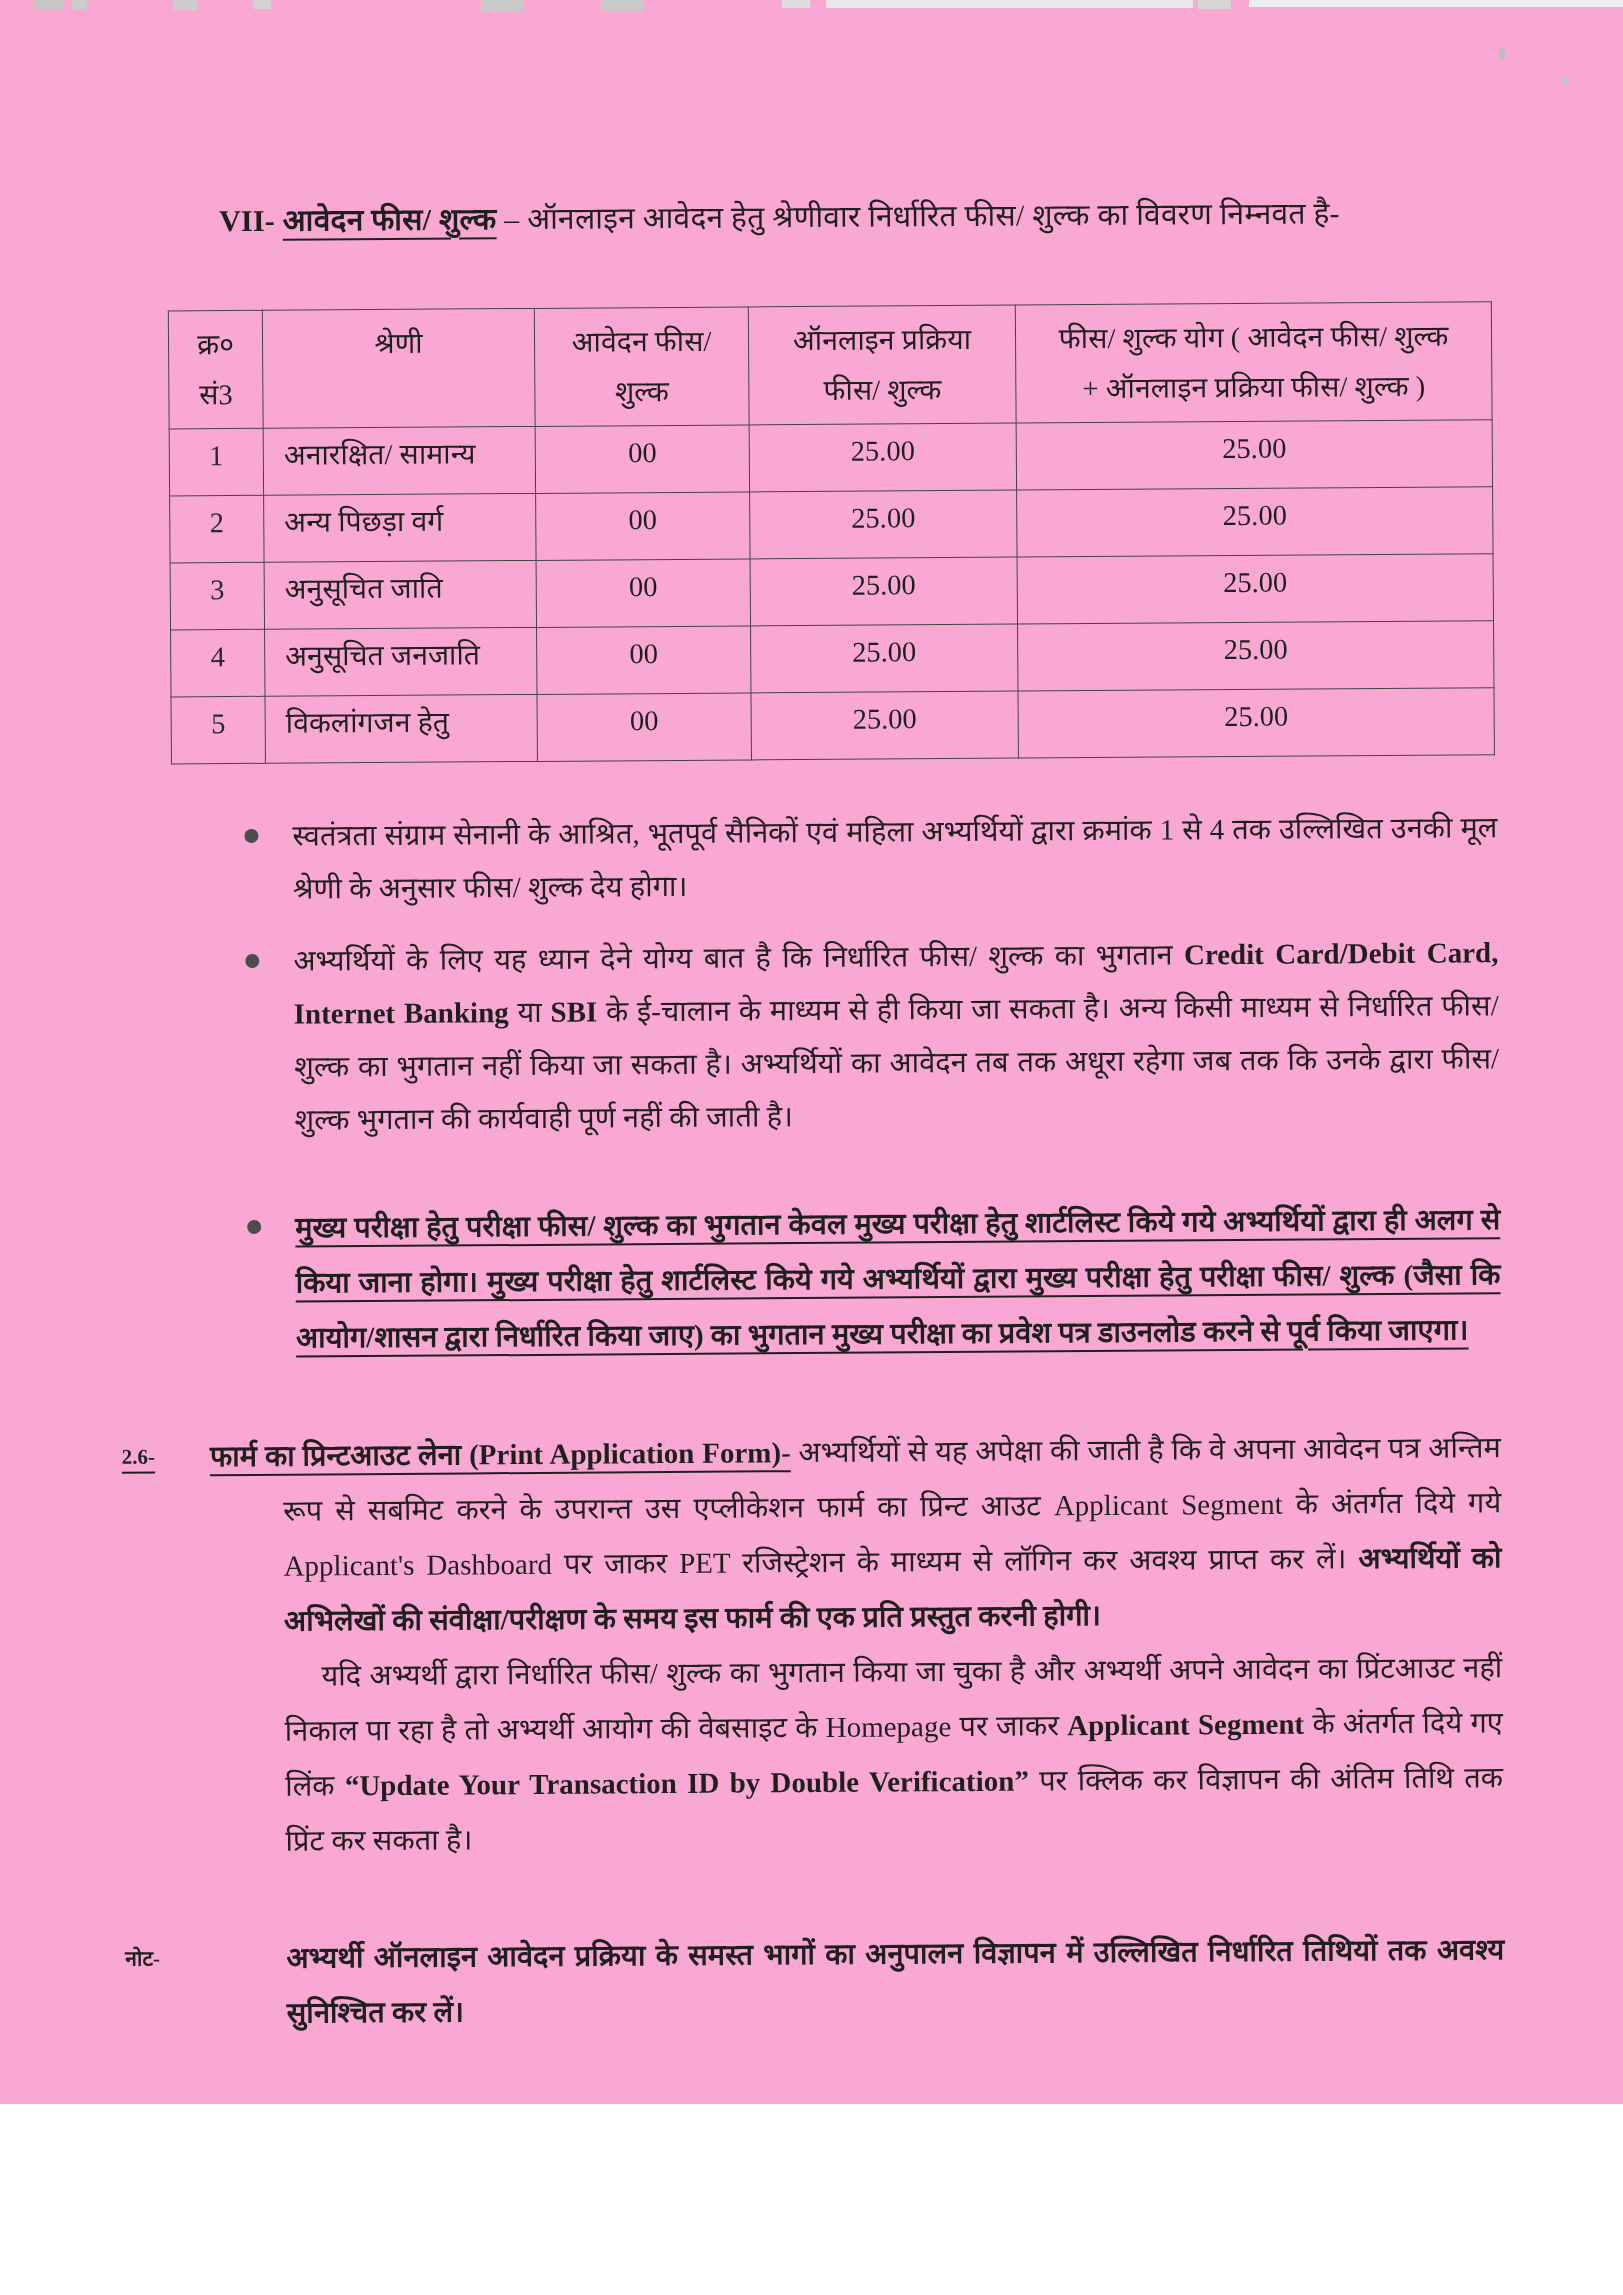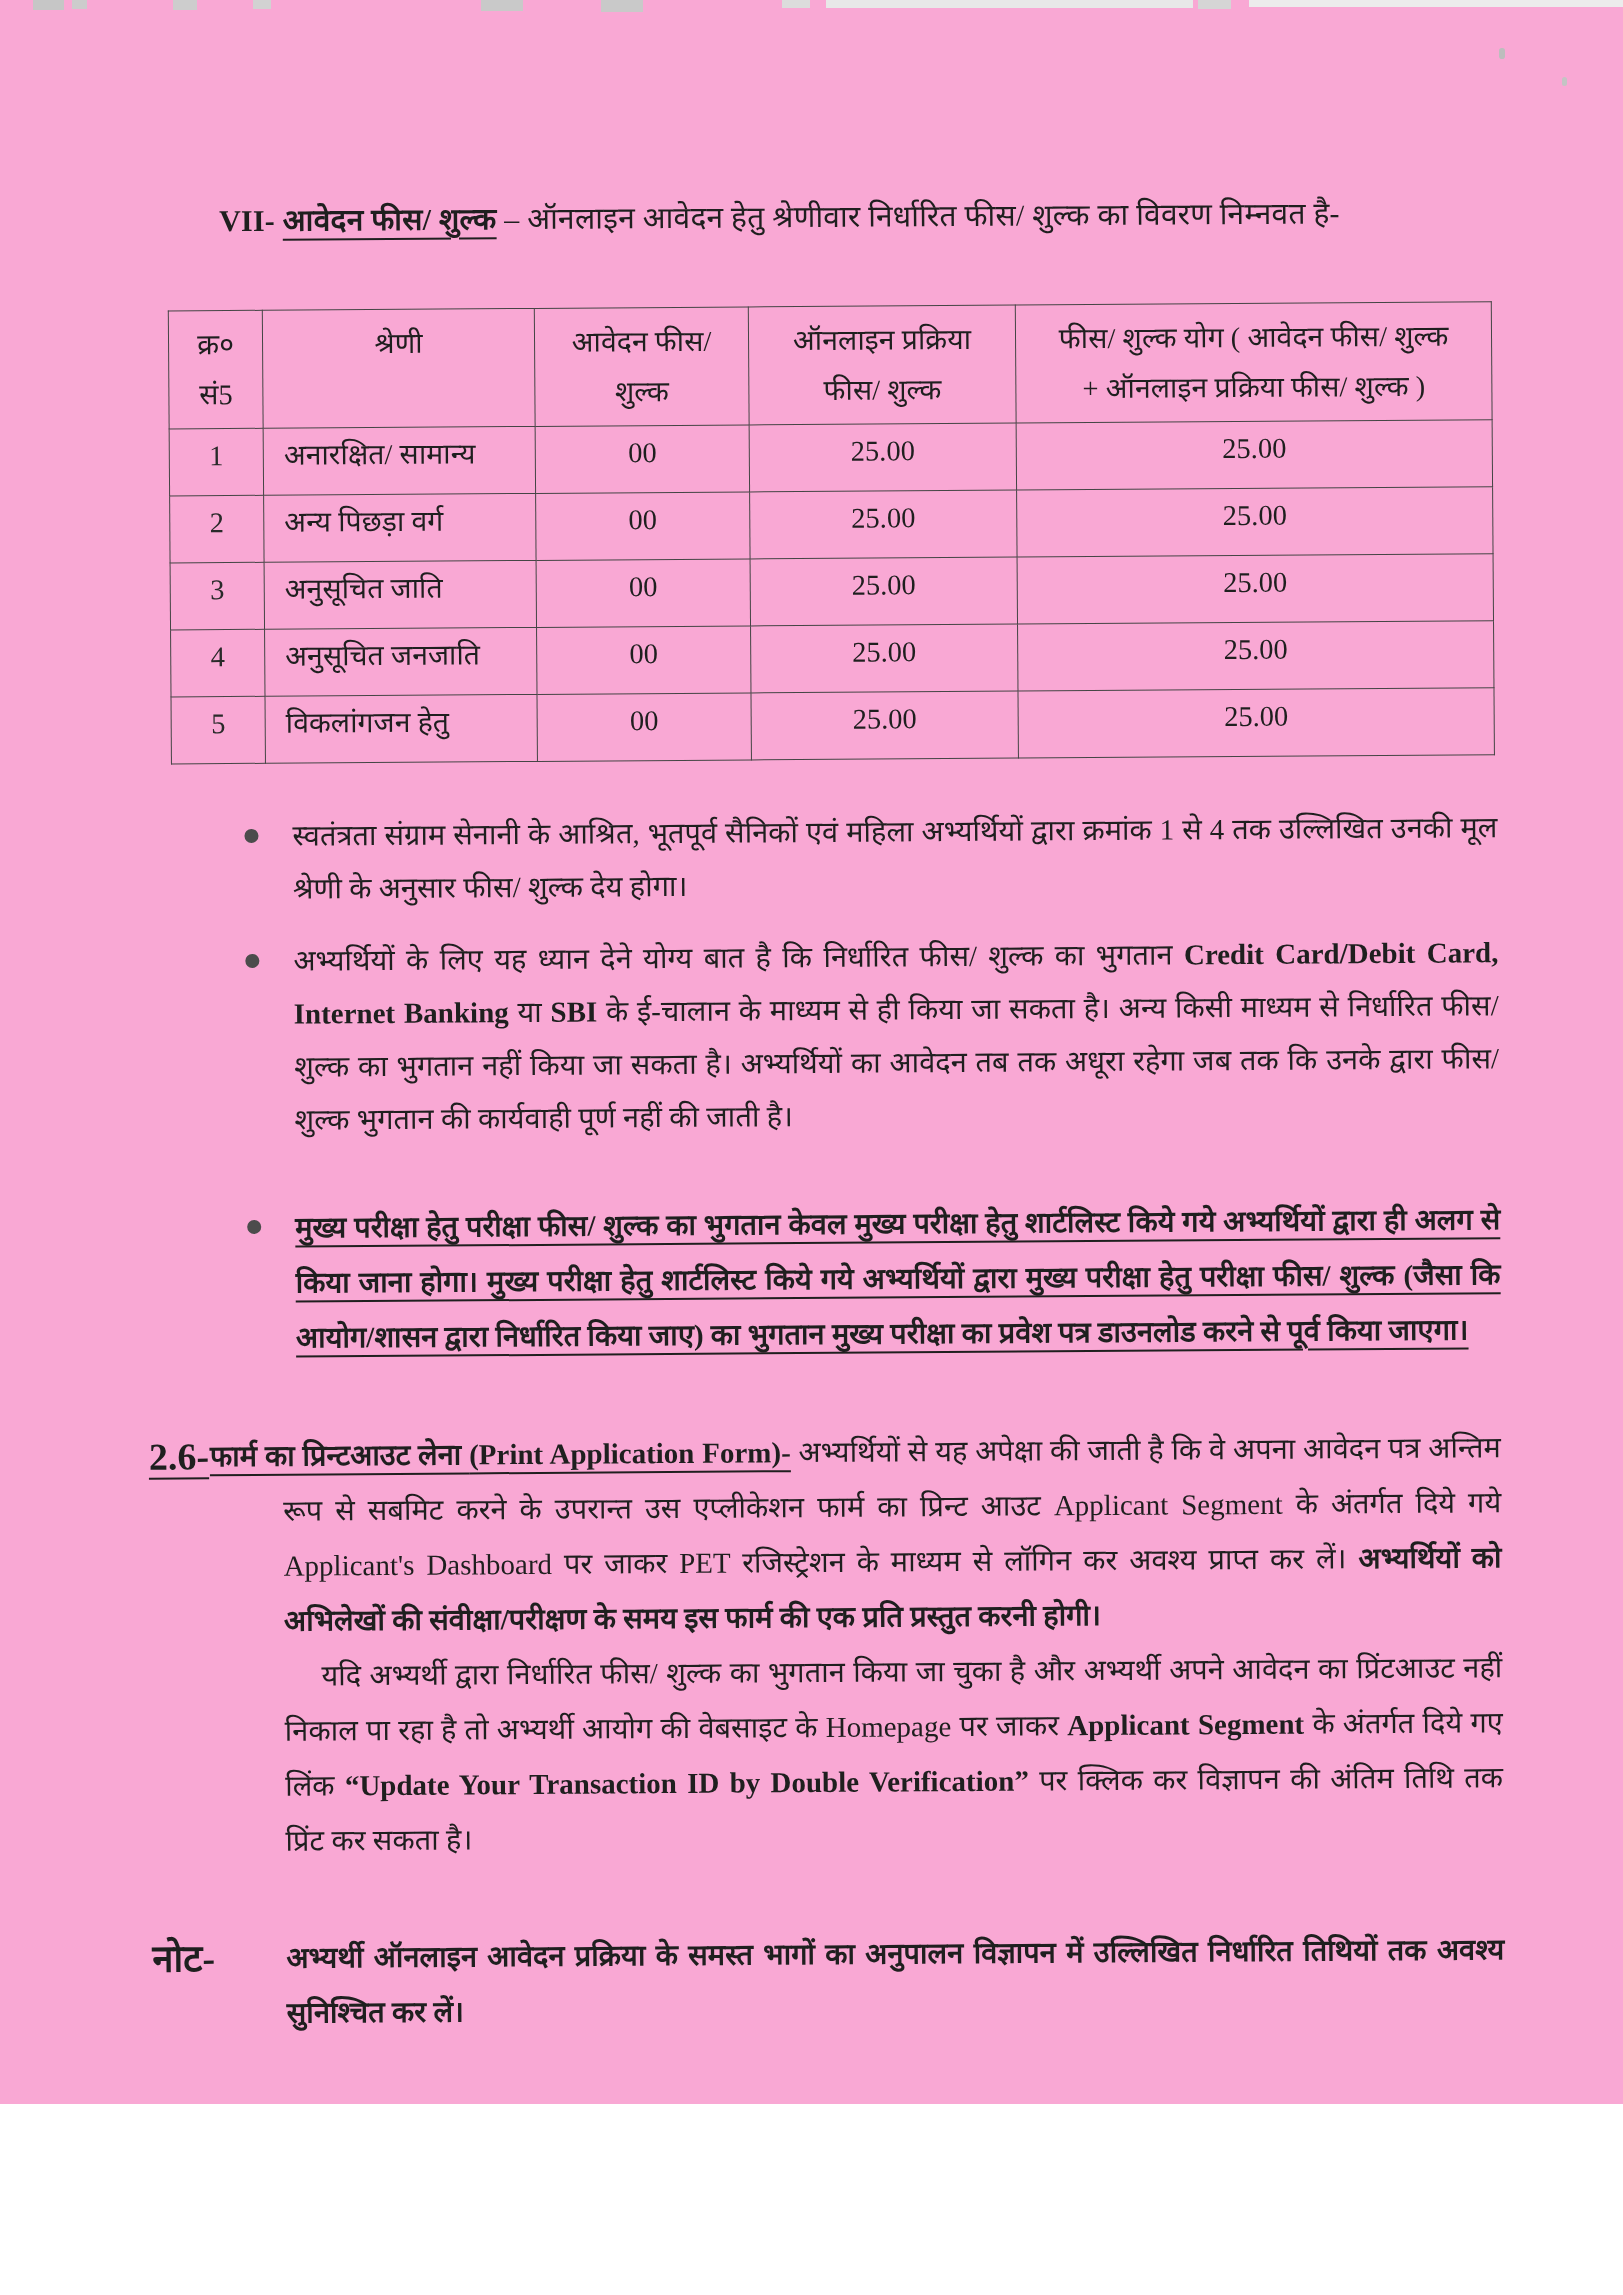--- a/index.html
+++ b/index.html
@@ -37,21 +37,21 @@
     position:absolute; left:294px; width:1205px;
     font-size:29px; line-height:53px; text-align:justify;
   }
   .bullet .dot {
     position:absolute; left:-48px; top:19px; width:13.8px; height:13.8px;
     border-radius:50%; background:#4c4c4c;
   }
   #bullet-3 { line-height:55px; }
 
   .labelled-block { position:absolute; left:119px; width:1379px; }
-  .labelled-block .side-label { position:absolute; left:27px; top:0; font-size:38px; line-height:55px; }
+  .labelled-block .side-label { position:absolute; left:0; top:0; font-size:21px; line-height:55px; }
   .labelled-block p {
     margin:0; padding-left:161px; font-size:29px; line-height:55px; text-align:justify;
   }
   #section-2-6 { top:1425px; }
   #section-2-6 .p1 { text-indent:-73px; }
   #section-2-6 .p2 { text-indent:37px; }
   #note-block { top:1927px; }
 
   .footer {
     position:absolute; top:2108px; left:0; width:1600px; text-align:center;
@@ -89,21 +89,21 @@
       <colgroup>
         <col style="width:94px">
           <col style="width:272px">
           <col style="width:214px">
           <col style="width:267px">
           <col style="width:476px">
       </colgroup>
       <thead>
         <tr>
           <th>क्र०
-सं5</th>
+सं3</th>
           <th>श्रेणी</th>
           <th>आवेदन फीस/
 शुल्क</th>
           <th>ऑनलाइन प्रक्रिया
 फीस/ शुल्क</th>
           <th>फीस/ शुल्क योग ( आवेदन फीस/ शुल्क
 + ऑनलाइन प्रक्रिया फीस/ शुल्क )</th>
         </tr>
       </thead>
       <tbody>

